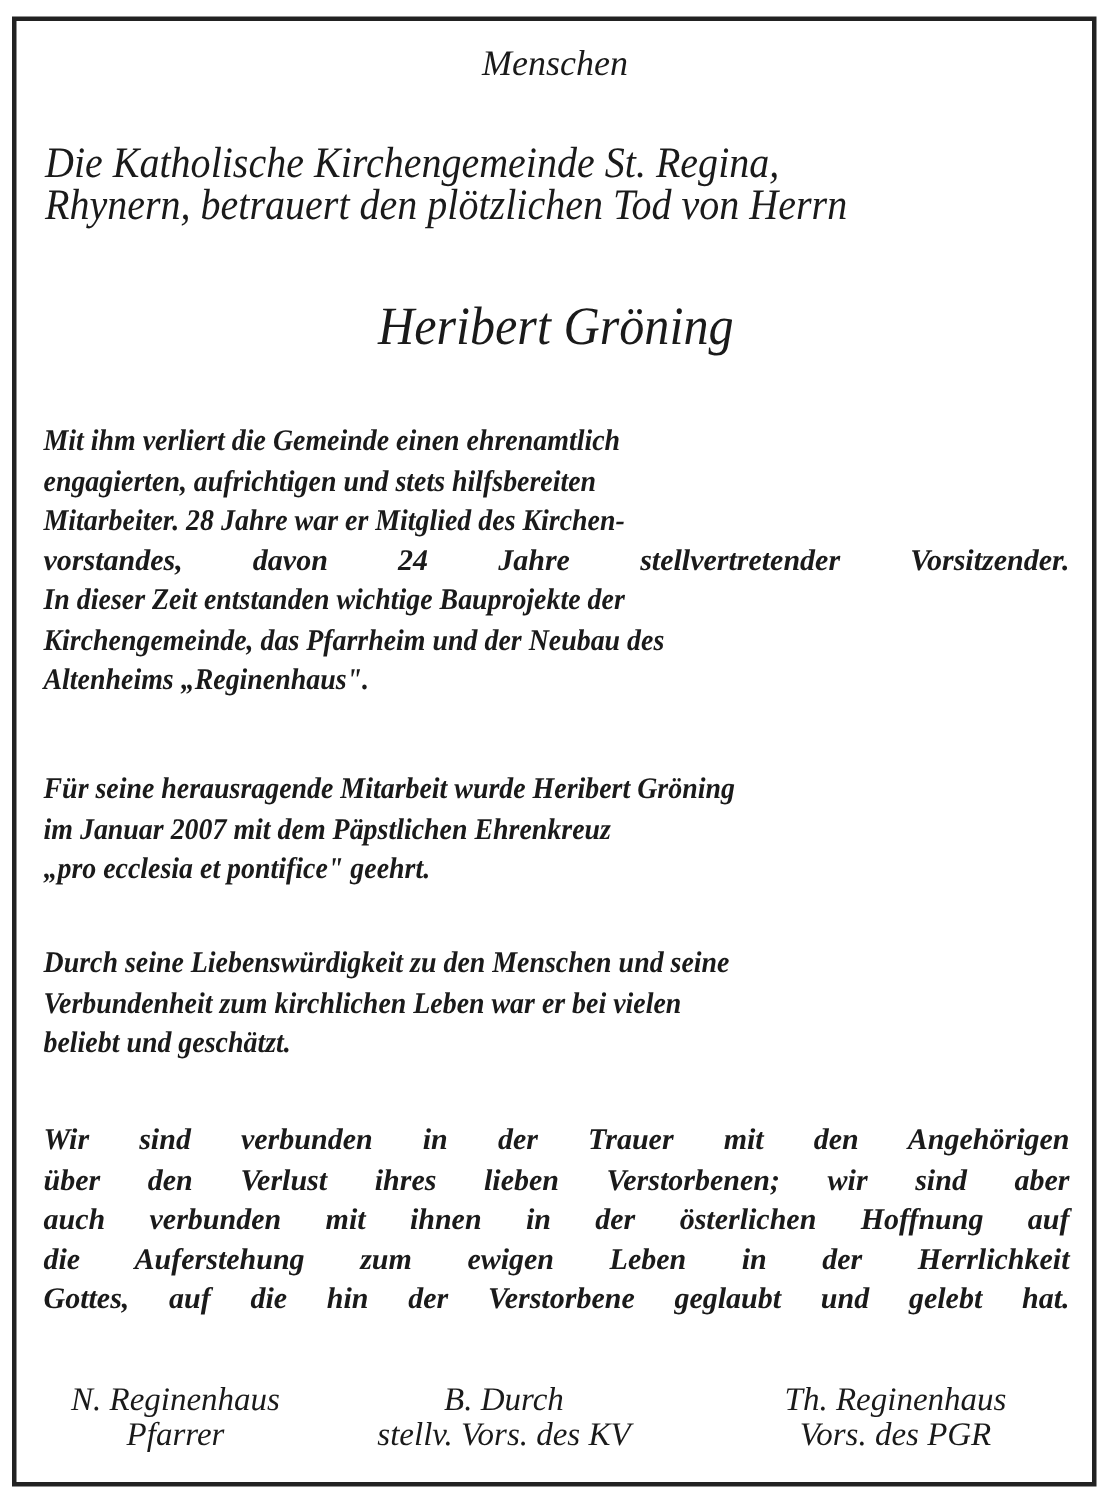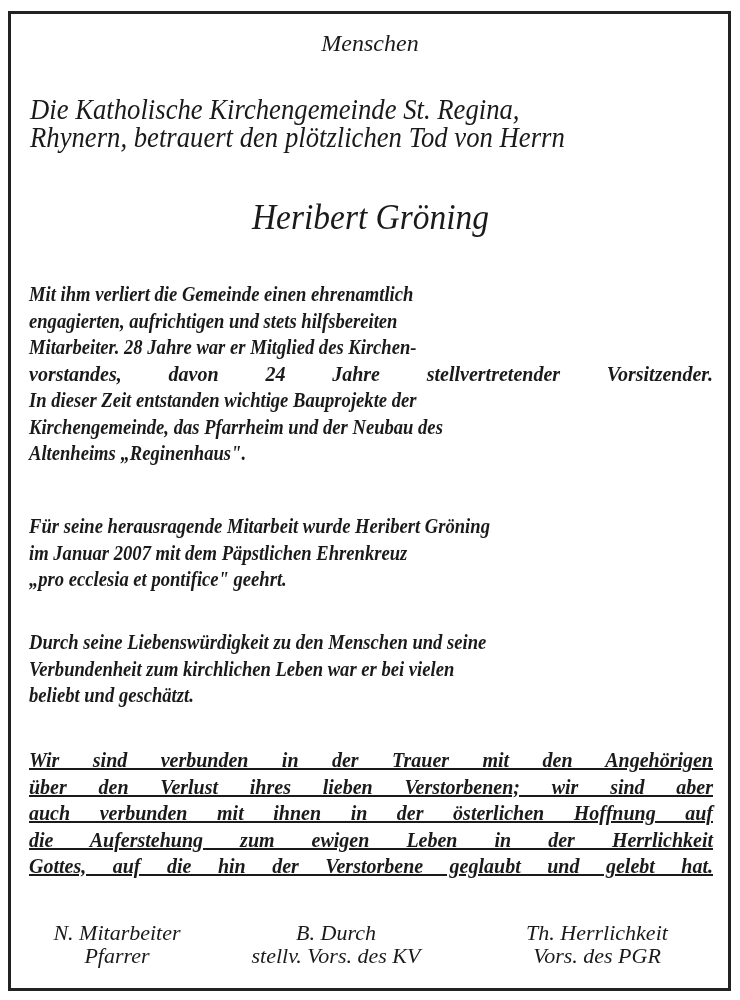--- a/index.html
+++ b/index.html
@@ -68,21 +68,21 @@
     transform-origin: left center;
   }
   .para .line.justify {
     text-align: justify;
     text-align-last: justify;
     width: 684px;
   }
   .p1 { top: 281px; }
   .p2 { top: 513px; }
   .p3 { top: 629px; }
-  .p4 { top: 747px; text-decoration: underline; }
+  .p4 { top: 747px; }
   .sig {
     position: absolute;
     top: 921px;
     font-size: 22px;
     line-height: 23px;
     font-style: italic;
     font-weight: normal;
     text-align: center;
     white-space: nowrap;
   }
@@ -131,23 +131,23 @@
 
 <div class="txt para p4">
   <span class="line justify">Wir sind verbunden in der Trauer mit den Angehörigen</span>
   <span class="line justify">über den Verlust ihres lieben Verstorbenen; wir sind aber</span>
   <span class="line justify">auch verbunden mit ihnen in der österlichen Hoffnung auf</span>
   <span class="line justify">die Auferstehung zum ewigen Leben in der Herrlichkeit</span>
   <span class="line justify">Gottes, auf die hin der Verstorbene geglaubt und gelebt hat.</span>
 </div>
 
 <div class="sig sig1">
-  <span class="sig-name">N. Mitarbeiter</span>
+  <span class="sig-name">N. Reginenhaus</span>
   <span class="sig-role">Pfarrer</span>
 </div>
 <div class="sig sig2">
   <span class="sig-name">B. Durch</span>
   <span class="sig-role">stellv. Vors. des KV</span>
 </div>
 <div class="sig sig3">
-  <span class="sig-name">Th. Herrlichkeit</span>
+  <span class="sig-name">Th. Reginenhaus</span>
   <span class="sig-role">Vors. des PGR</span>
 </div>
 
 </body></html>

